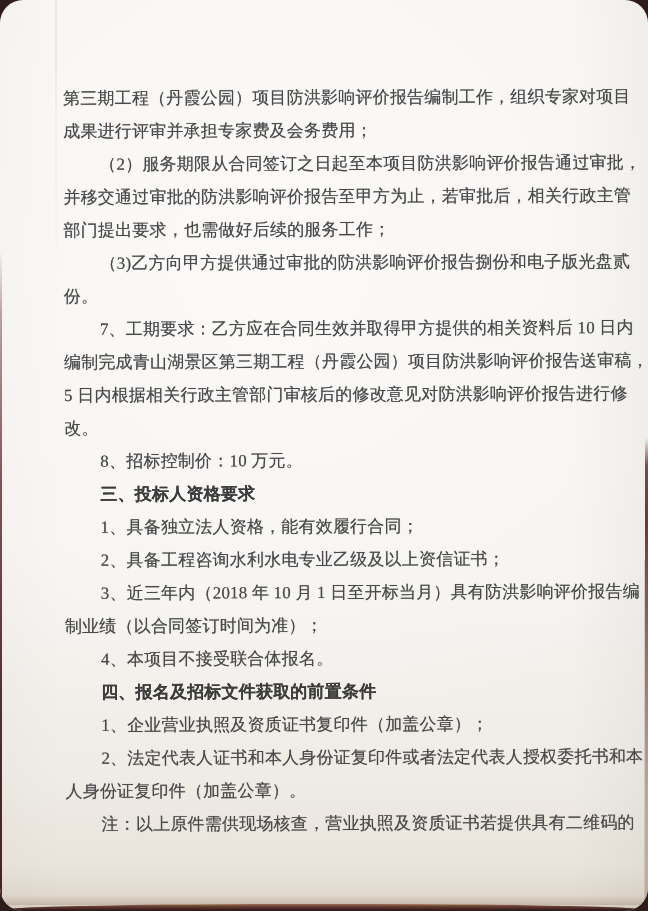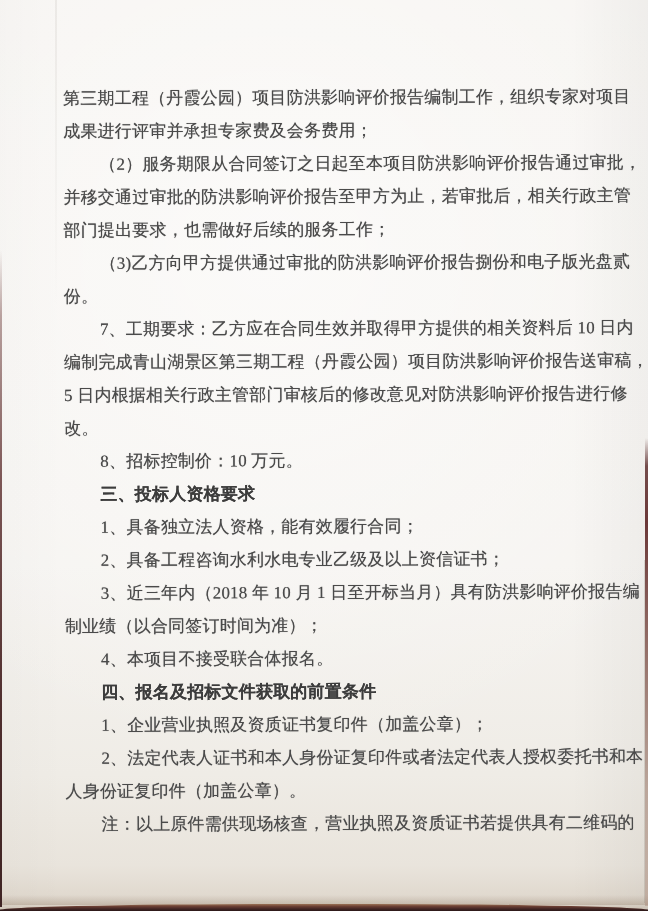--- a/index.html
+++ b/index.html
@@ -11,20 +11,21 @@
     position: relative;
     width: 648px;
     height: 911px;
     overflow: hidden;
     background:
       radial-gradient(ellipse 130% 90% at 42% 28%, rgba(255,255,255,0.55), rgba(255,255,255,0) 62%),
       linear-gradient(90deg, rgba(0,0,0,0.015) 0%, rgba(0,0,0,0) 10%, rgba(0,0,0,0) 88%, rgba(0,0,0,0.035) 100%),
       linear-gradient(180deg, #f7f5f2 0%, #f6f4f1 62%, #efece6 85%, #e9e4dc 95%, #ded6cb 99.2%, #cfc4b6 100%),
       #f5f3f0;
     font-family: "Liberation Serif", "DejaVu Serif", serif;
+    border-radius: 23px;
   }
   
   .crease {
     position: absolute;
     left: 55px; top: 0;
     width: 2px; height: 310px;
     background: linear-gradient(180deg, rgba(120,110,100,0.10), rgba(120,110,100,0.03) 70%, rgba(120,110,100,0));
   }
   .text-block {
     position: absolute;

